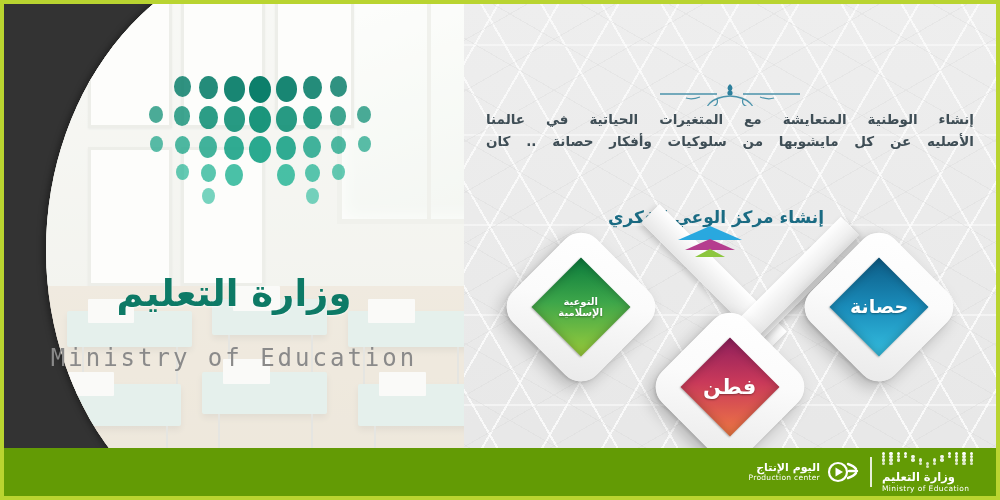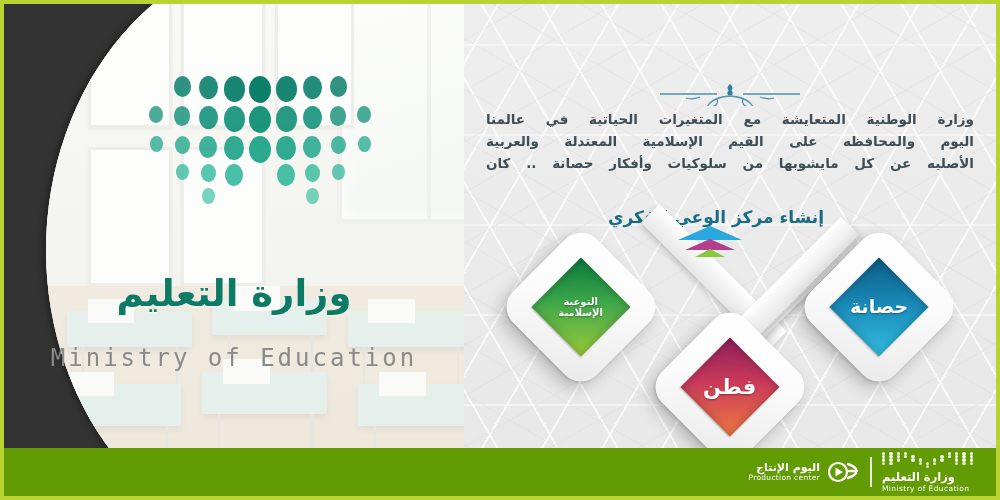--- a/index.html
+++ b/index.html
@@ -255,22 +255,21 @@
         <path d="M5 14 H62 M88 14 H145" stroke="#4b93ab" stroke-width="1.4" fill="none"></path>
         <path d="M75 4 q-5 4 0 8 q5 -4 0 -8z" fill="#2d7f9c"></path>
         <circle cx="75" cy="13" r="2.6" fill="#2d7f9c"></circle>
         <path d="M75 16 q-14 1 -20 7 q-6 6 2 4 q7 -2 5 -8" stroke="#4b93ab" stroke-width="1.3" fill="none"></path>
         <path d="M75 16 q14 1 20 7 q6 6 -2 4 q-7 -2 -5 -8" stroke="#4b93ab" stroke-width="1.3" fill="none"></path>
         <path d="M45 17 q-8 3 -14 1" stroke="#4b93ab" stroke-width="1.2" fill="none"></path>
         <path d="M105 17 q8 3 14 1" stroke="#4b93ab" stroke-width="1.2" fill="none"></path>
       </svg>
 
       <div class="para">
-        <div>وزارة الوطنية المتعايشة مع المتغيرات الحياتية في عالمنا</div>
-        <div>اليوم والمحافظه على القيم الإسلامية المعتدلة والعربية</div>
+        <div>إنشاء الوطنية المتعايشة مع المتغيرات الحياتية في عالمنا</div>
         <div>الأصليه عن كل مايشوبها من سلوكيات وأفكار حصانة .. كان</div>
       </div>
       <div class="para-highlight">إنشاء مركز الوعي الفكري</div>
 
       <div class="cluster">
         <div class="ribbon" style="left:160px;top:34px;width:180px;height:26px;transform:rotate(45deg);"></div>
         <div class="ribbon" style="left:210px;top:76px;width:180px;height:26px;transform:rotate(-45deg);"></div>
         <div class="ribbon" style="left:258px;top:36px;width:150px;height:26px;transform:rotate(-45deg);"></div>
 
         <div class="card" style="left:58px;top:18px;">

